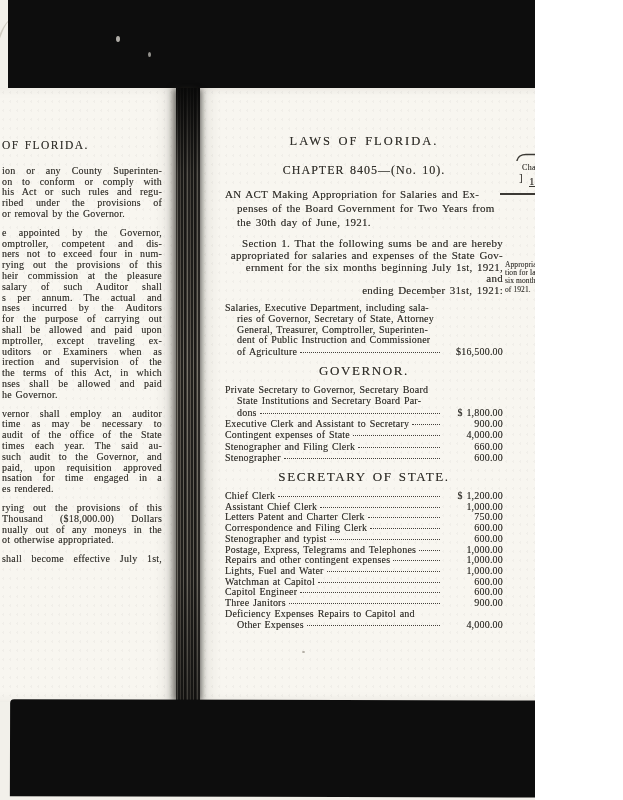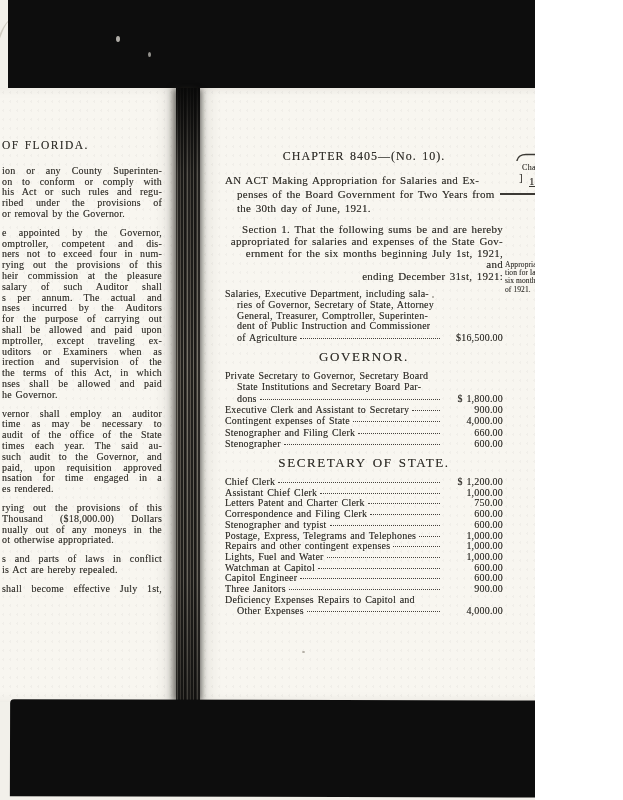--- a/index.html
+++ b/index.html
@@ -123,24 +123,20 @@
         <div class="lp-line">nsation for time engaged in a</div>
         <div class="lp-line short">es rendered.</div>
       </div>
       <div class="lp-para">
         <div class="lp-line">rying out the provisions of this</div>
         <div class="lp-line">Thousand ($18,000.00) Dollars</div>
         <div class="lp-line">nually out of any moneys in the</div>
         <div class="lp-line short">ot otherwise appropriated.</div>
       </div>
       <div class="lp-para">
-        <div class="lp-line">s and parts of laws in conflict</div>
-        <div class="lp-line short">is Act are hereby repealed.</div>
-      </div>
-      <div class="lp-para">
         <div class="lp-line">shall become effective July 1st,</div>
       </div>
     </div>
   </div>
 
   <div class="page right-page"></div>
 
   <div class="m-abs page-num">23</div>
   <svg class="m-abs brace" viewBox="0 0 52 9">
     <path d="M1,8.5 Q2.5,2.5 10,2.5 L20,2.5 Q24.5,2.5 26,0.5 Q27.5,2.5 32,2.5 L42,2.5 Q49.5,2.5 51,8.5" fill="none" stroke="#3b3934" stroke-width="1.4" stroke-linecap="round"></path>
@@ -150,20 +146,21 @@
   <div class="m-abs m-rule"></div>
   <div class="m-abs m-bracket">]</div>
   <div class="m-abs m-note">
     <div>Appropria-</div>
     <div>tion for last</div>
     <div>six months</div>
     <div>of 1921.</div>
   </div>
 
   <div class="rp-col">
+    <div class="rp-header">LAWS OF FLORIDA.</div>
     <div class="rp-chapter">CHAPTER 8405—(No. 10).</div>
 
     <div class="act">
       <div class="ln">AN ACT Making Appropriation for Salaries and Ex-</div>
       <div class="ln indent">penses of the Board Government for Two Years from</div>
       <div class="ln indent">the 30th day of June, 1921.</div>
     </div>
 
 
     <div class="section">

